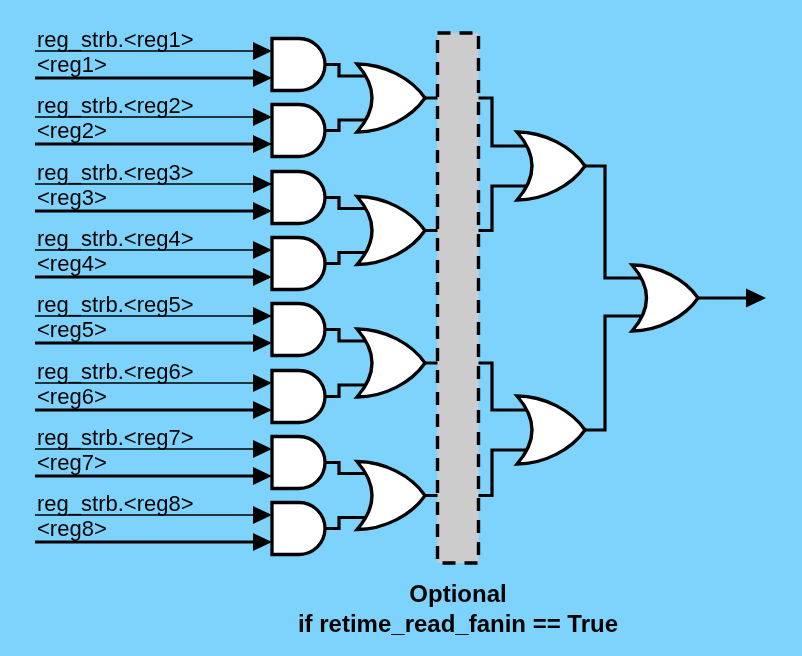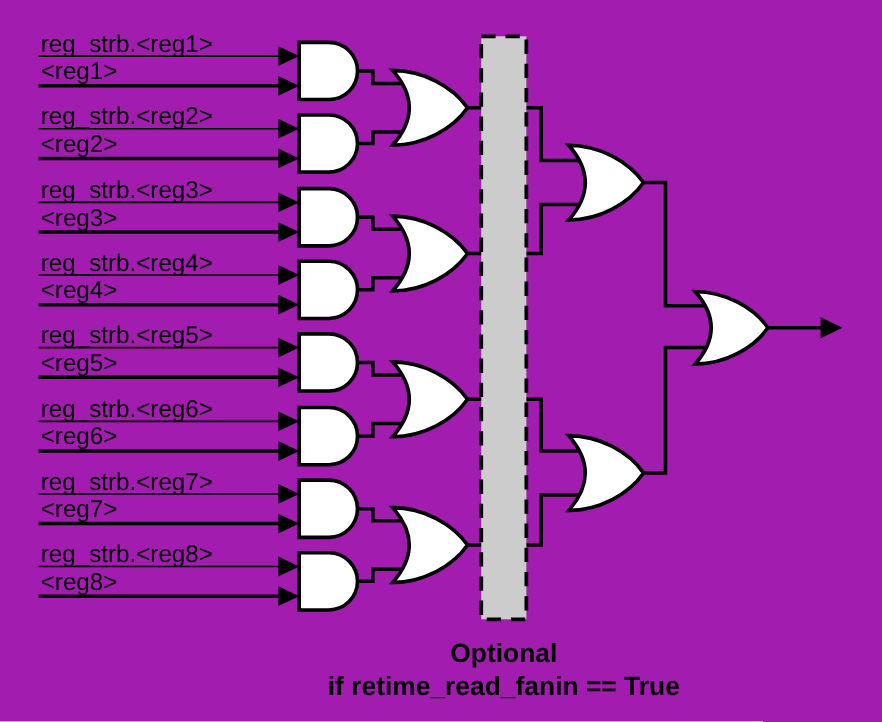--- a/index.html
+++ b/index.html
@@ -4,21 +4,21 @@
 <style>
   html, body {
     margin: 0;
     padding: 0;
     background: #ffffff;
   }
   #stage {
     position: relative;
     width: 802px;
     height: 656px;
-    background: #a21caf;
+    background: #7dd3fc;
     overflow: hidden;
     font-family: "Liberation Sans", sans-serif;
   }
   svg { display: block; }
   .wire {
     stroke: #000000;
     stroke-width: 3.2;
     fill: none;
     stroke-linecap: butt;
     stroke-linejoin: miter;

